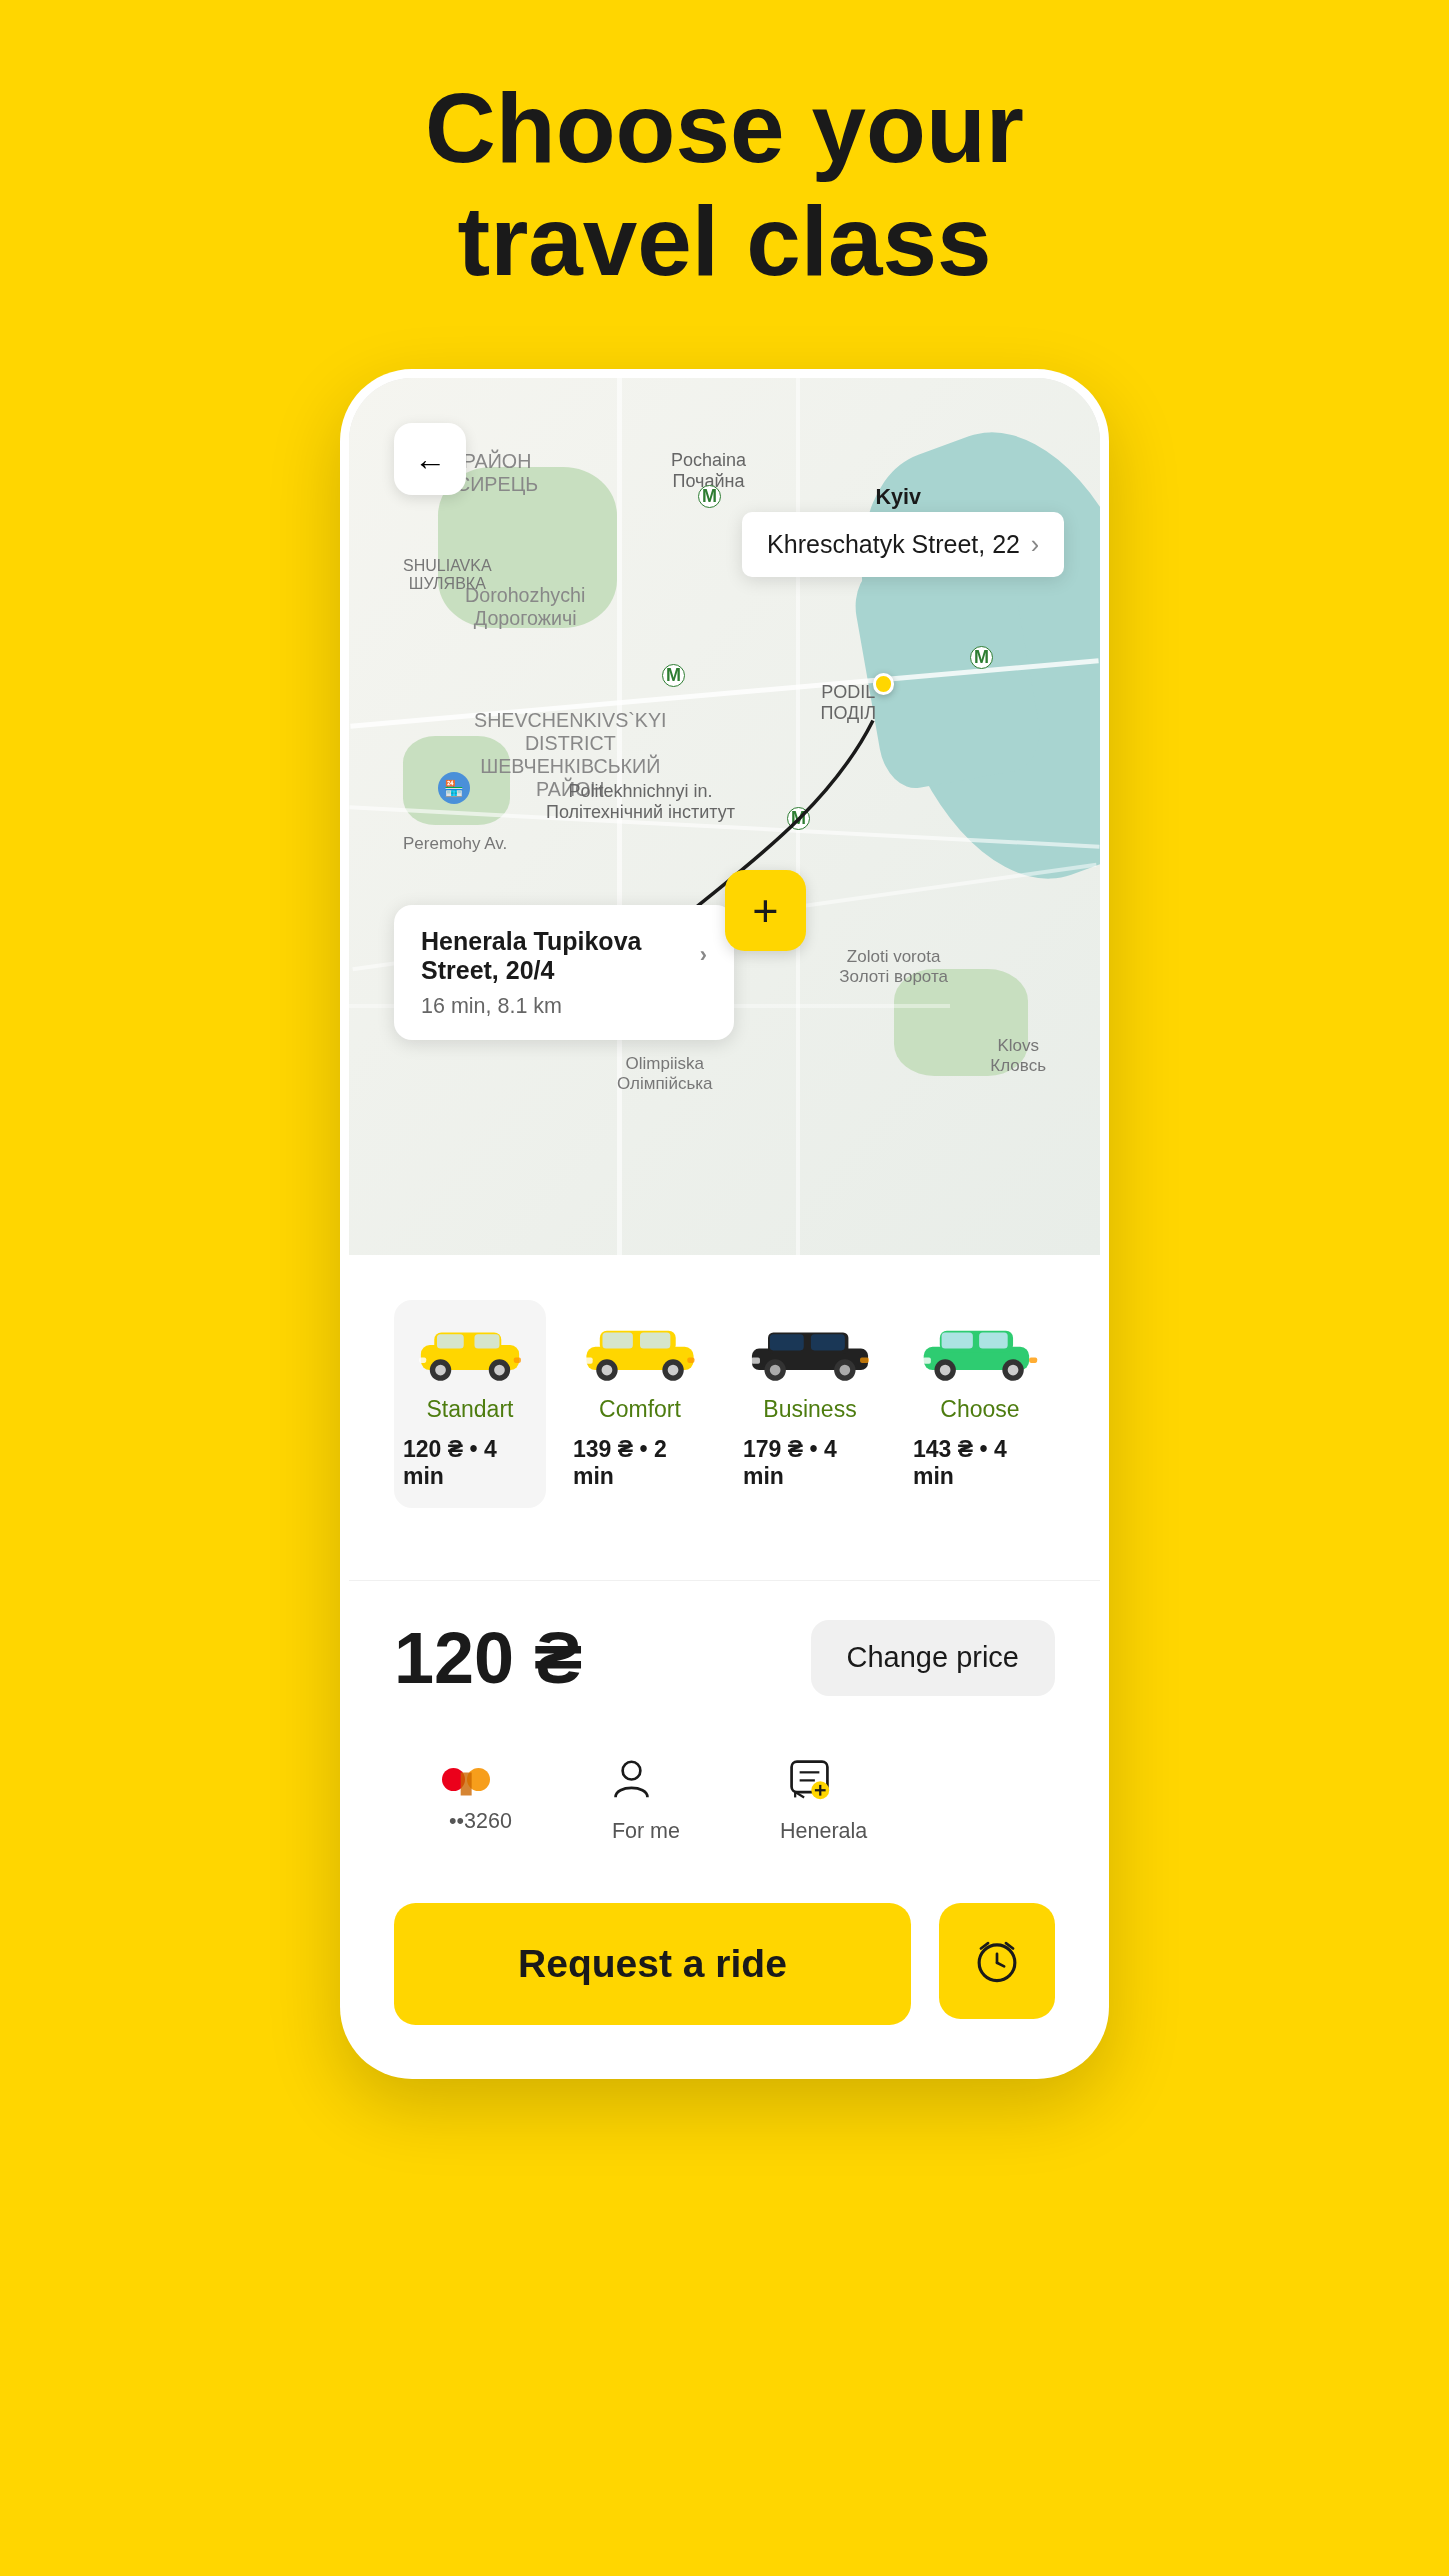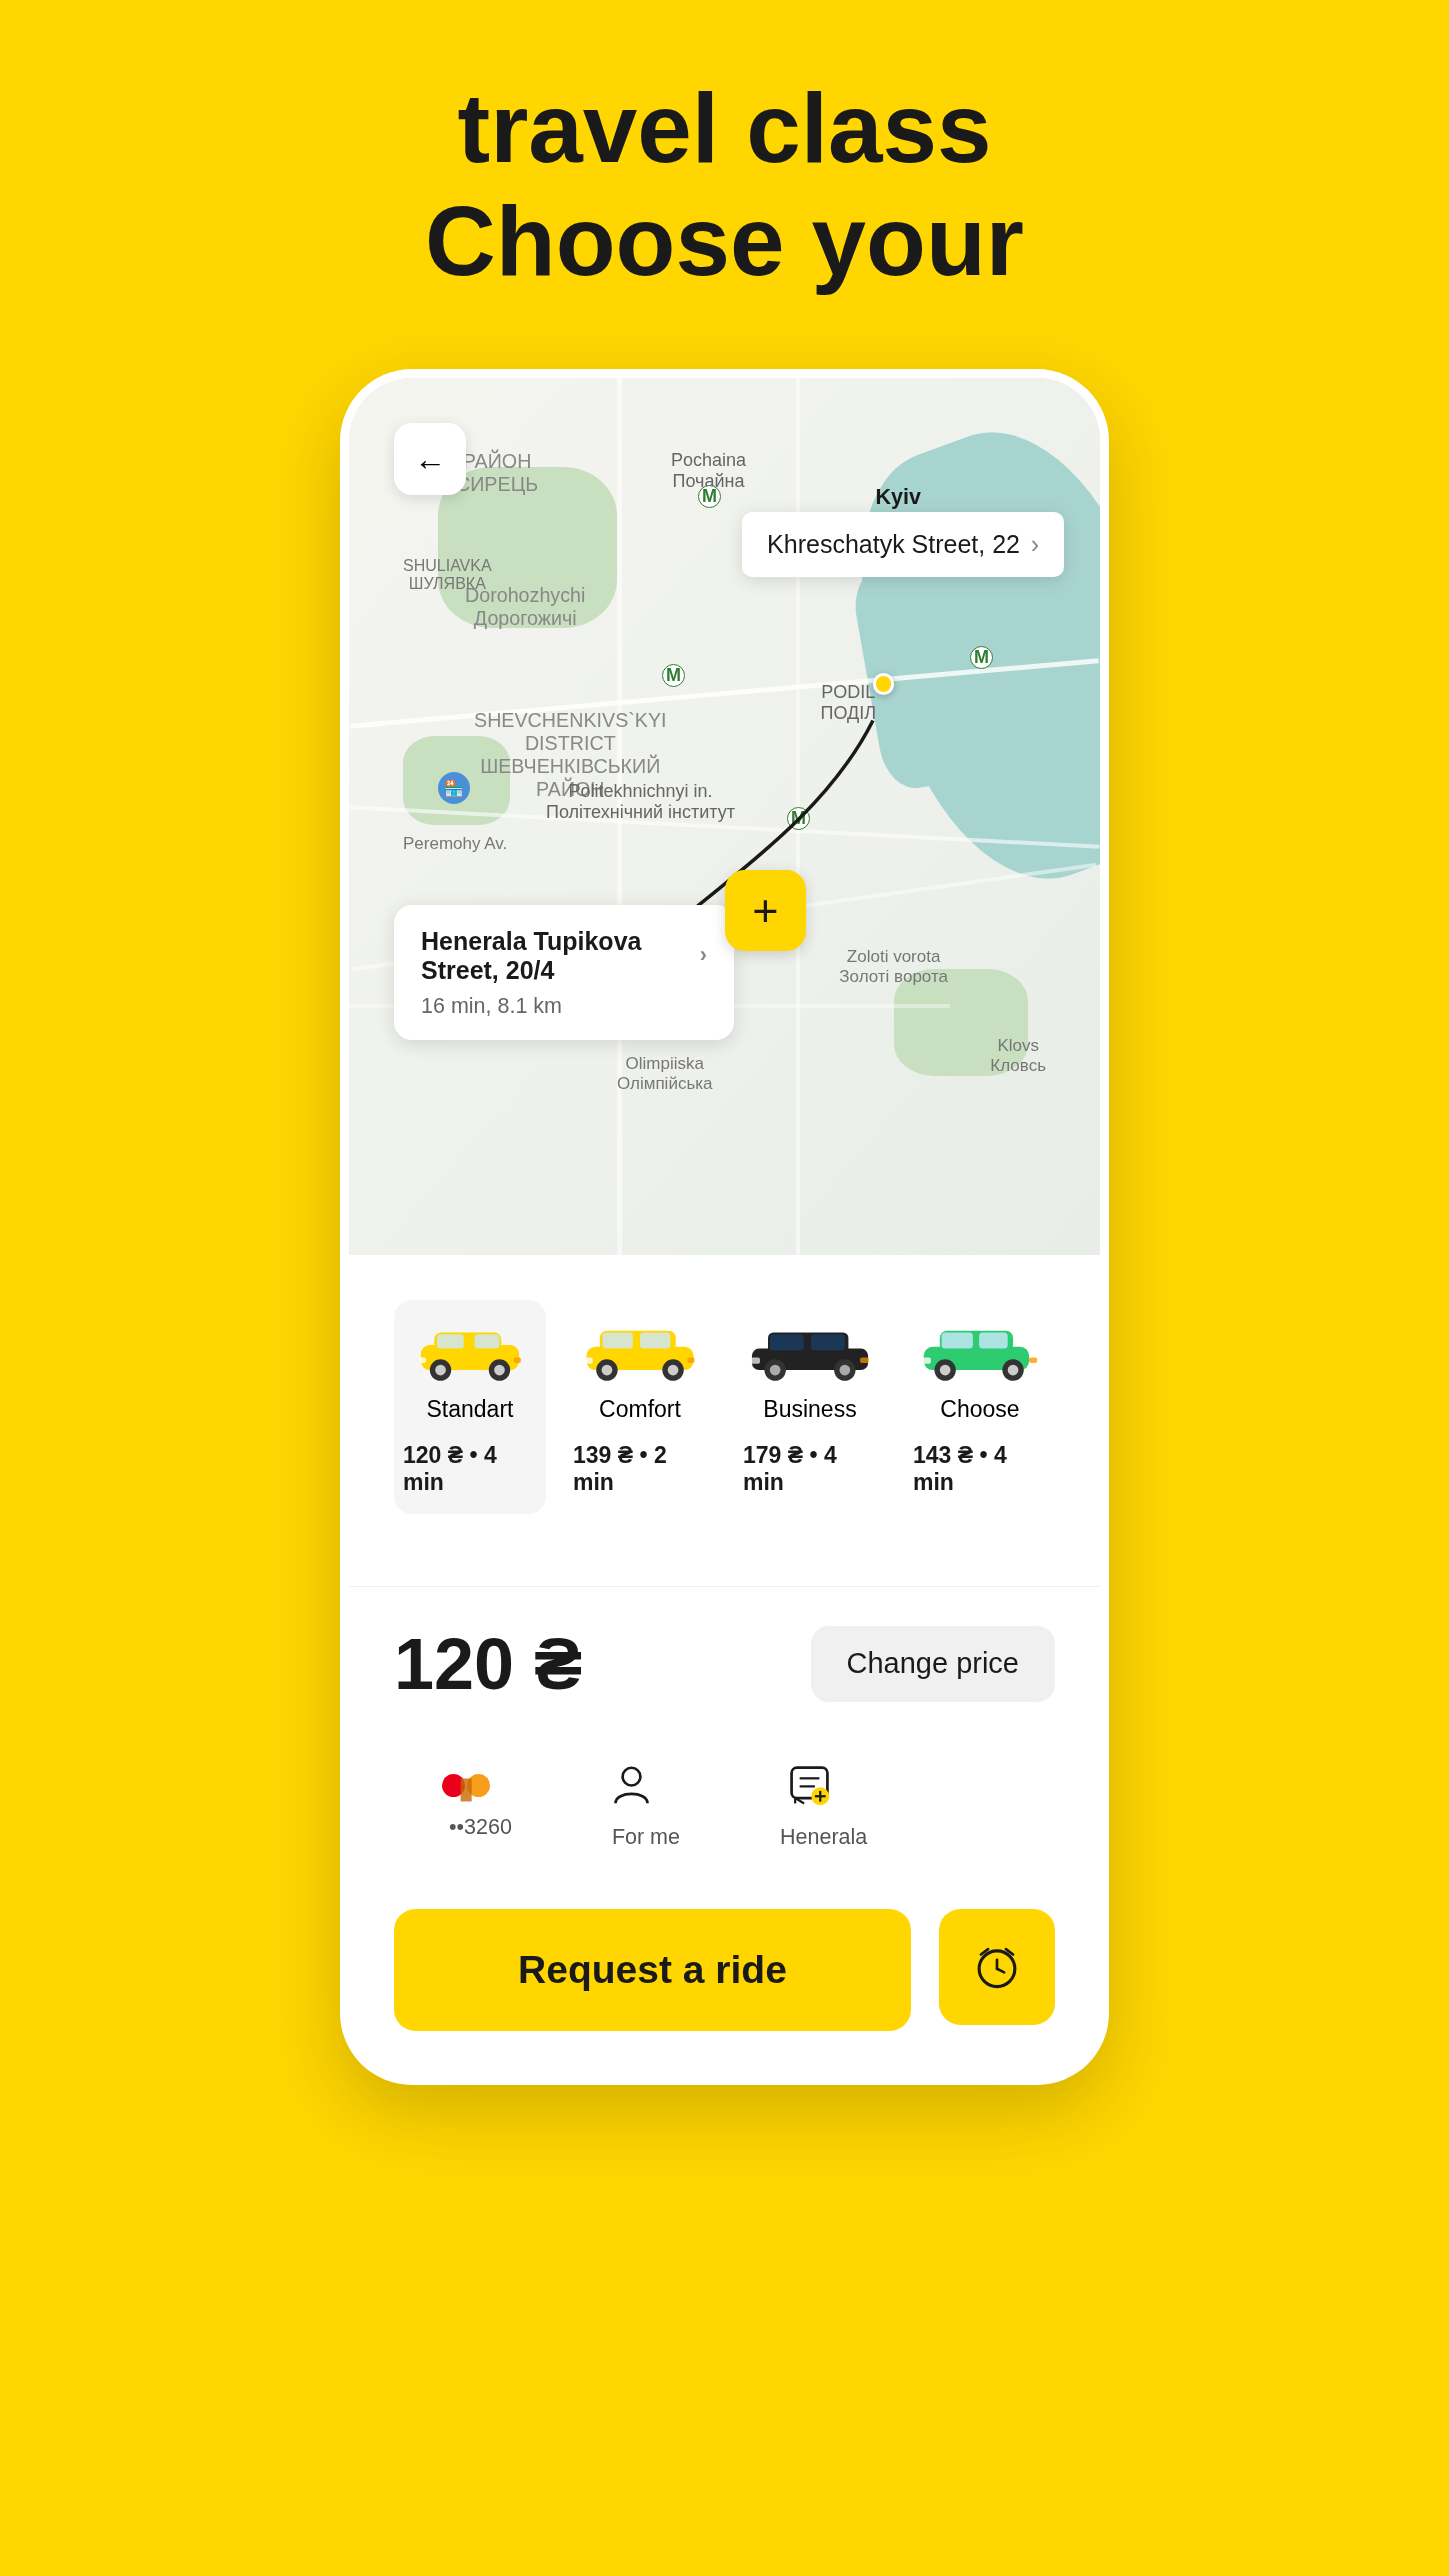--- a/index.html
+++ b/index.html
@@ -196,22 +196,22 @@
 
     
     .car-svg {
       width: 134px;
       height: 63px;
       margin-bottom: 14.3px;
     }
 
     .car-name {
       font-size: 23px;
-      color: #000000;
-      margin-bottom: 19px;
+      color: #4d7c0f;
+      margin-bottom: 13px;
     }
 
     .car-price {
       font-size: 23px;
       font-weight: 600;
       color: #1a1a1a;
     }
 
     
     .bottom-area {
@@ -335,22 +335,22 @@
       font-size: 19.7px;
       color: #888;
       font-weight: 400;
       text-align: center;
     }
   </style>
 </head>
 <body>
 
 <div class="headline">
+  <div>Choose your</div>
   <div>travel class</div>
-  <div>Choose your</div>
 </div>
 
 <div class="phone-wrapper">
 
   <div class="map-area">
     <div class="map-bg">
 
       <div class="map-water" style="top:54px;right:-54px;width:268px;height:447px;transform:rotate(-20deg);"></div>
       <div class="map-water" style="top:179px;right:72px;width:161px;height:224px;border-radius:20%;transform:rotate(-10deg);"></div>
 

